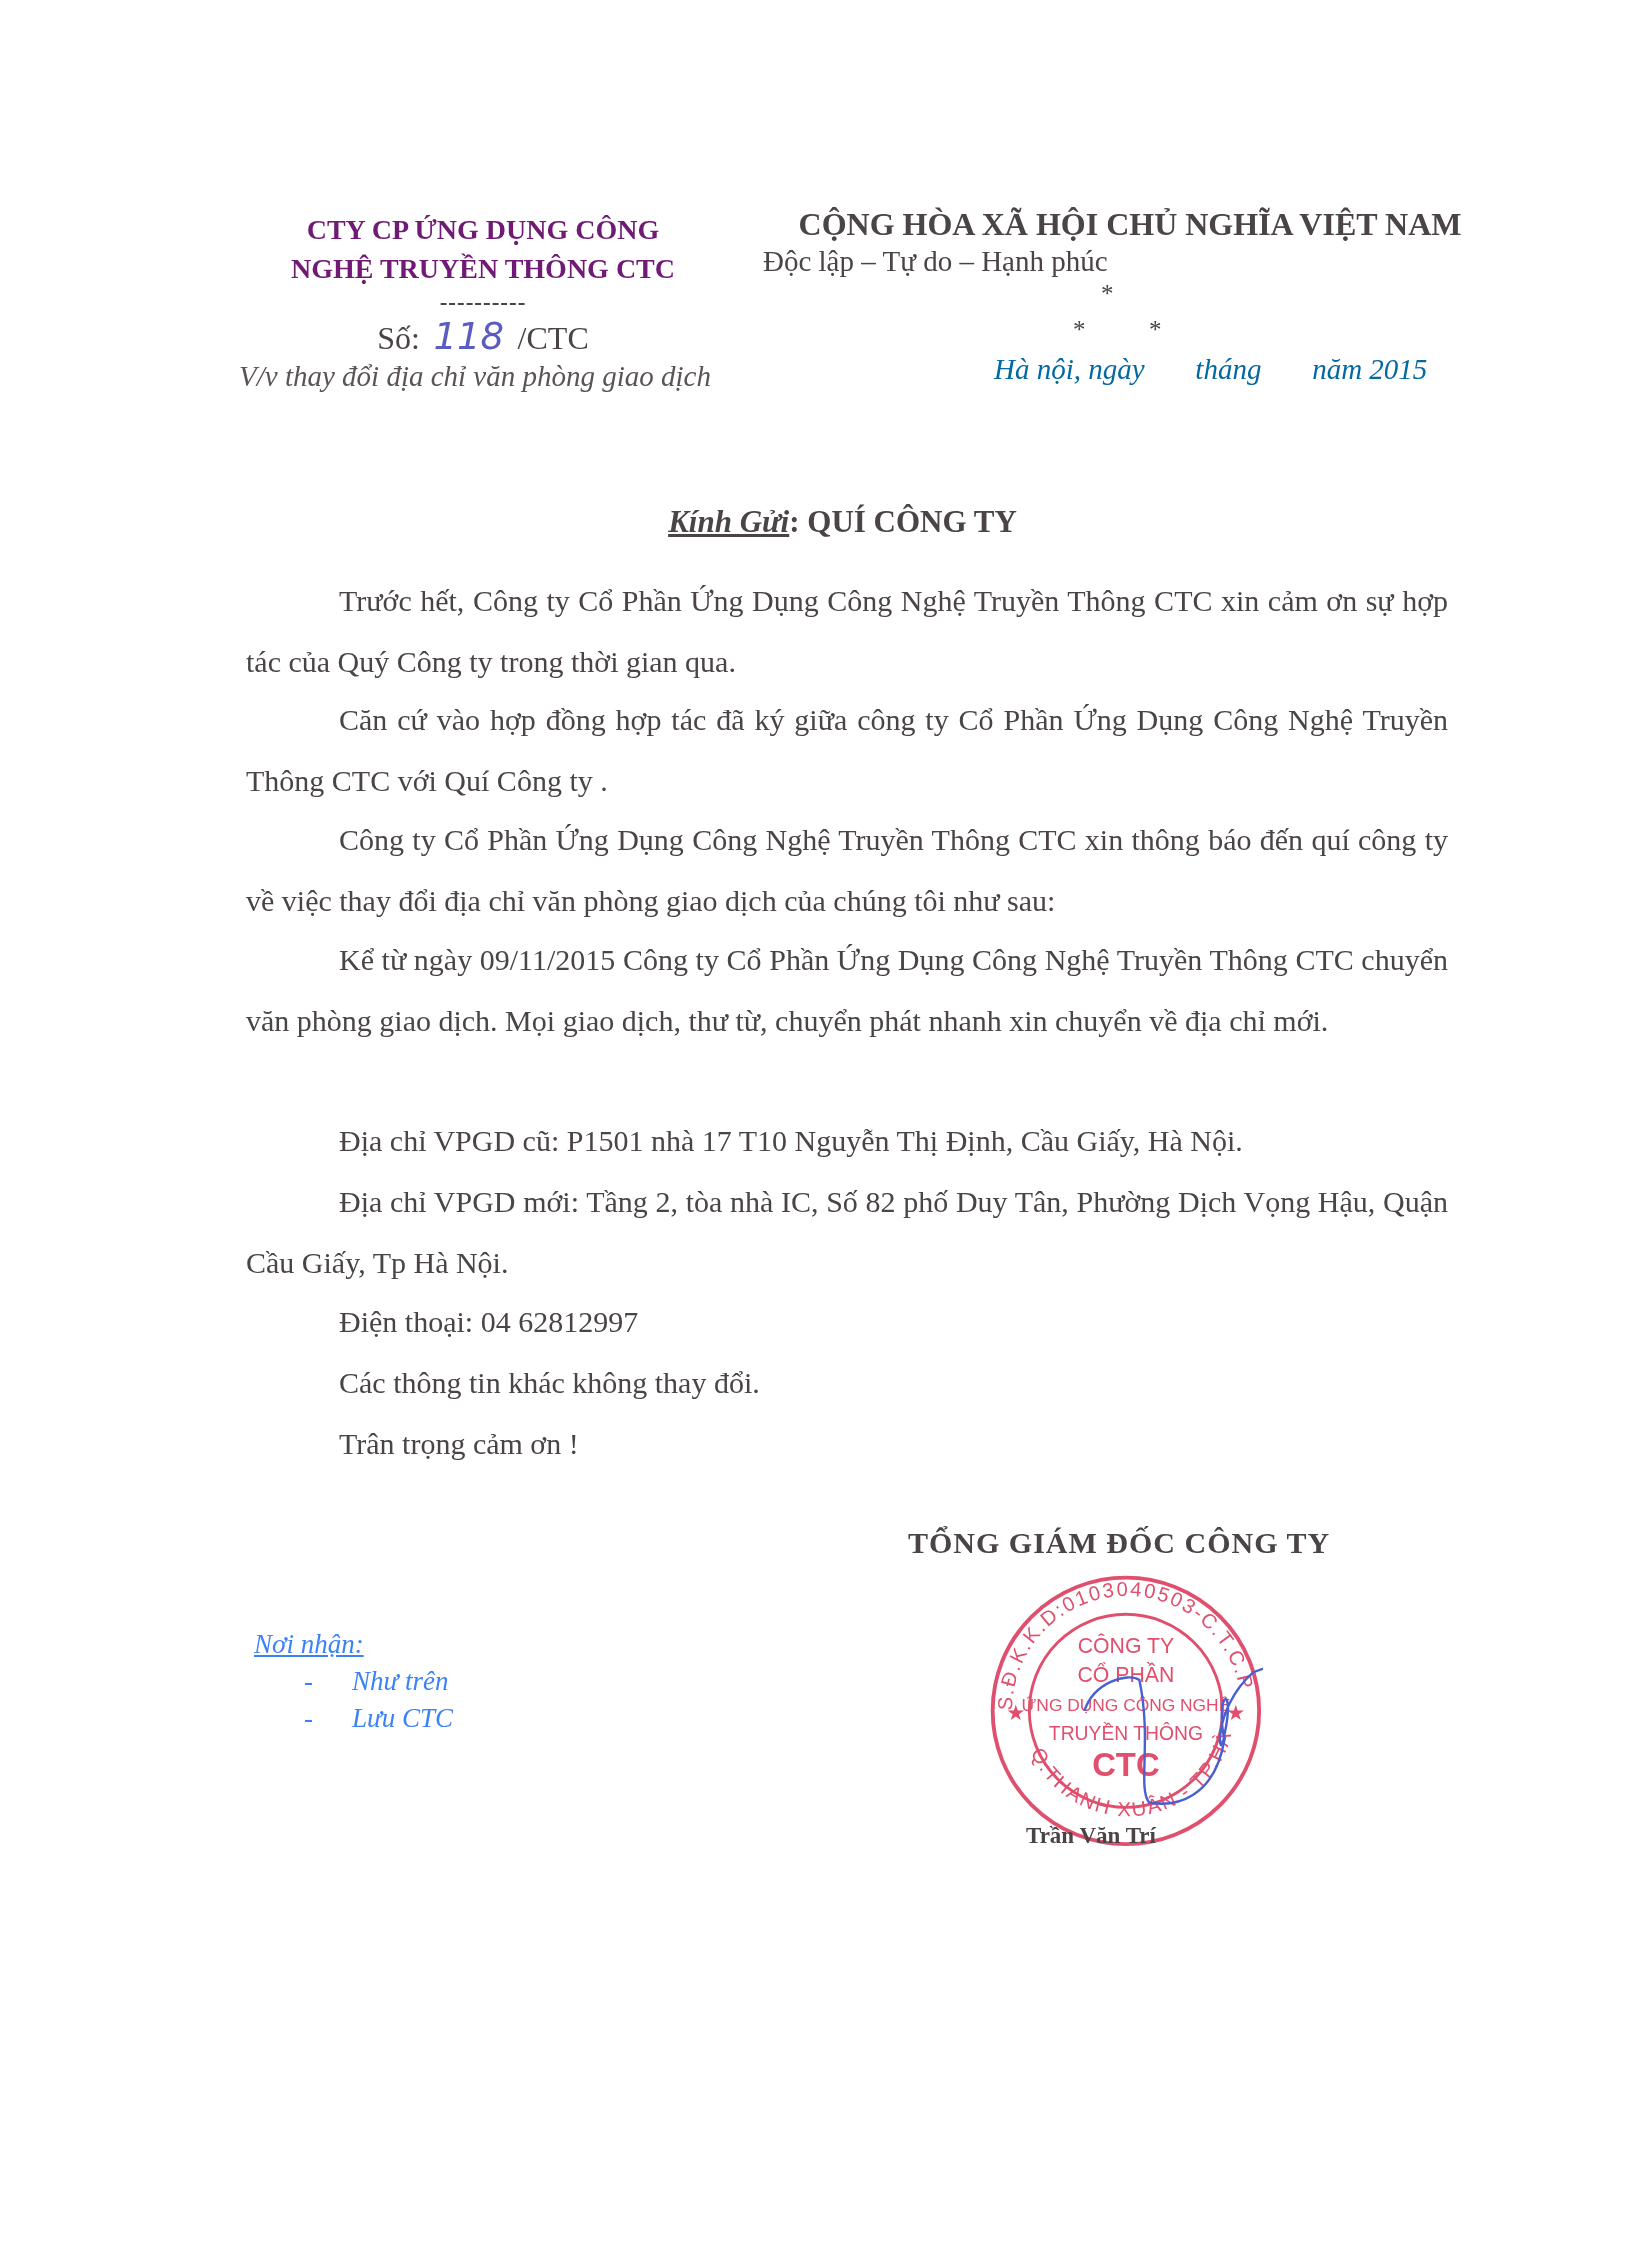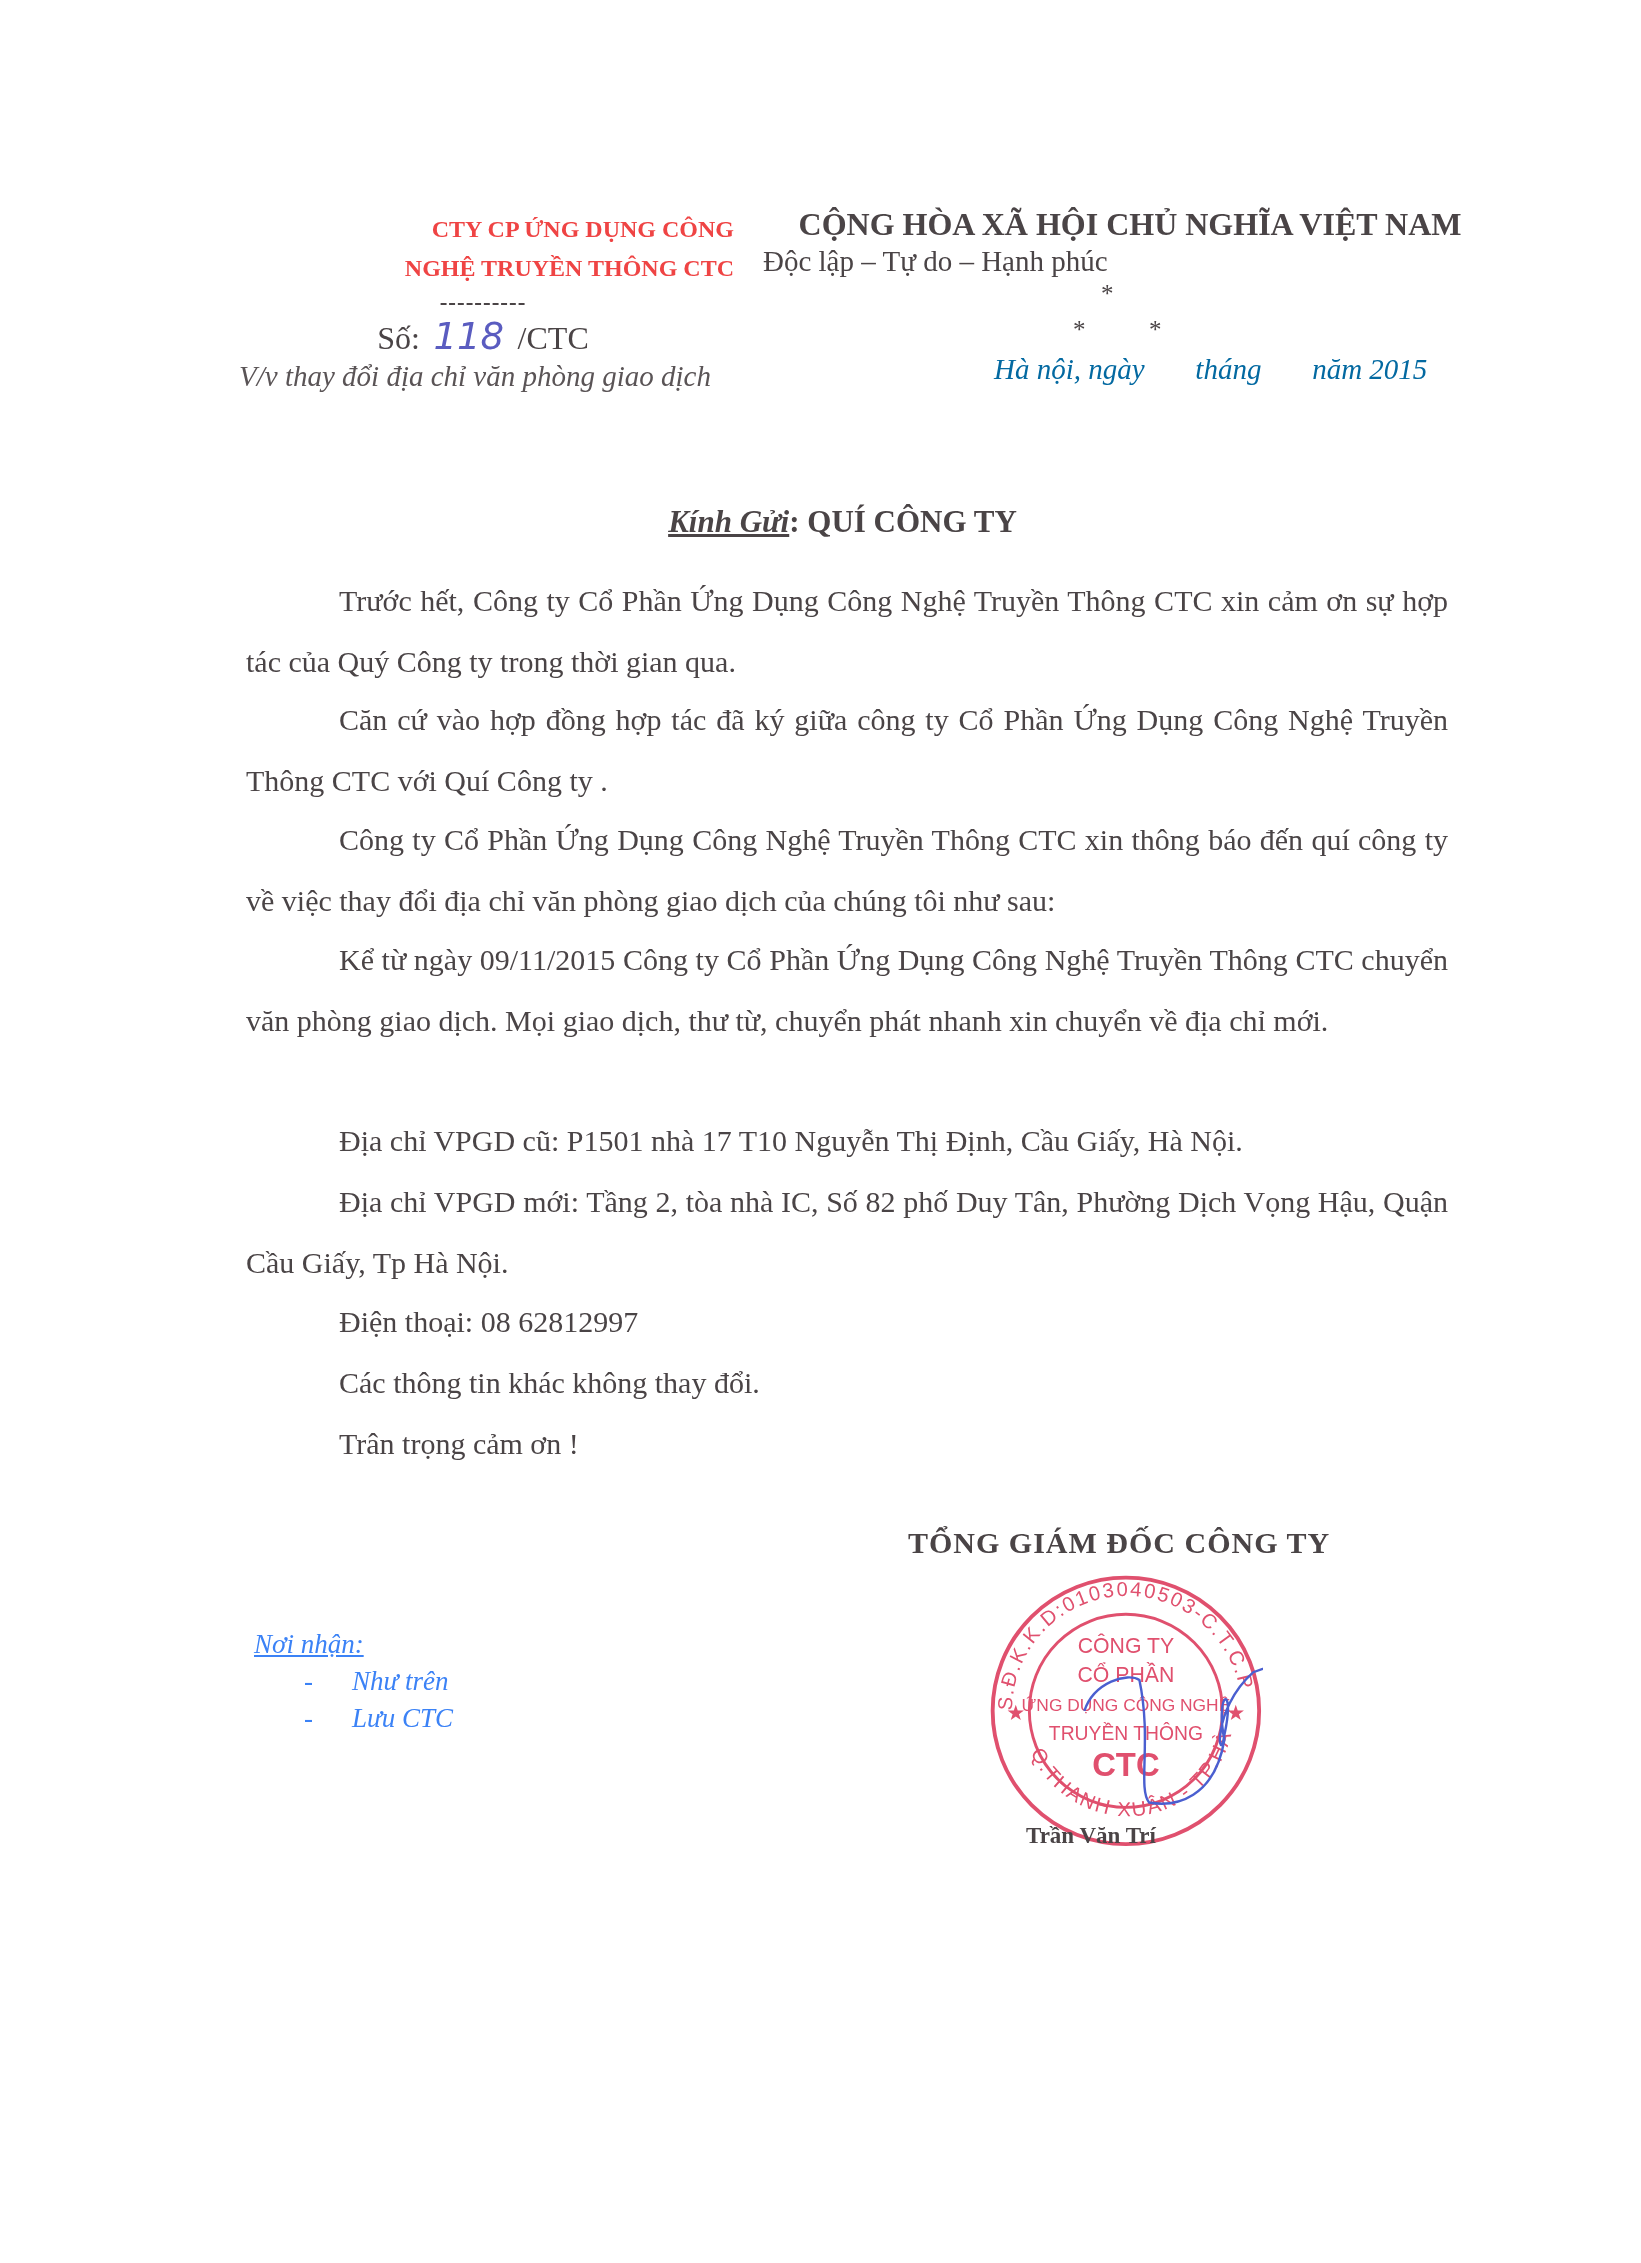--- a/index.html
+++ b/index.html
@@ -2,21 +2,21 @@
 <html><head>
 <meta charset="utf-8">
 <style>
   html, body { margin:0; padding:0; background:#fff; }
   body { width:1641px; height:2263px; position:relative; overflow:hidden;
          font-family:"Liberation Serif","DejaVu Serif",serif; color:#4a4446; }
   .abs { position:absolute; }
 
   
   #hdr-left { left:232px; top:210px; width:502px; }
-  #hdr-left .org { font-weight:bold; font-size:24px; line-height:39px; text-align:right; color:#ef4444; }
+  #hdr-left .org { font-weight:bold; font-size:28px; line-height:39px; text-align:center; color:#701a75; }
   #hdr-left .dash { text-align:center; font-size:23px; line-height:21px; font-weight:bold; letter-spacing:1px; margin-top:3.9px; }
   #hdr-left .num { text-align:center; font-size:32px; line-height:48px; }
   #hdr-left .num .hand { font-family:"DejaVu Sans",sans-serif; font-style:italic; color:#5a5cc0; font-size:37px; margin:0 13.5px; font-weight:300; }
   #subject { left:239px; top:357px; width:483px; font-style:italic; font-size:29px; line-height:39px; color:#5a5456; }
 
   
   #hdr-right { left:763px; top:205px; width:734px; }
   #hdr-right .nation { font-weight:bold; font-size:32px; line-height:39px; text-align:center; }
   #hdr-right .motto { font-size:29px; line-height:35px; text-align:left; }
   #star1 { left:1101px; top:280px; font-size:25px; }
@@ -77,21 +77,21 @@
 <div id="salutation" class="abs">
   <span class="label">Kính Gửi</span><span>: QUÍ CÔNG TY</span>
 </div>
 
 <div id="p1" class="abs para">Trước hết, Công ty  Cổ Phần Ứng Dụng Công Nghệ Truyền Thông CTC xin cảm ơn sự hợp tác của  Quý Công ty trong thời gian qua.</div>
 <div id="p2" class="abs para">Căn cứ vào hợp đồng hợp tác đã ký giữa công ty Cổ Phần Ứng Dụng Công Nghệ Truyền Thông CTC với Quí Công ty .</div>
 <div id="p3" class="abs para">Công ty Cổ Phần Ứng Dụng Công Nghệ Truyền Thông CTC xin thông báo đến quí công ty về việc thay đổi địa chỉ văn phòng giao dịch của chúng tôi như sau:</div>
 <div id="p4" class="abs para">Kể từ ngày 09/11/2015 Công ty Cổ Phần Ứng Dụng Công Nghệ Truyền Thông CTC chuyển văn phòng giao dịch. Mọi giao dịch, thư từ, chuyển phát nhanh xin chuyển về địa chỉ mới.</div>
 <div id="p5" class="abs para">Địa chỉ VPGD cũ: P1501 nhà 17 T10 Nguyễn Thị Định, Cầu Giấy, Hà Nội.</div>
 <div id="p6" class="abs para b">Địa chỉ VPGD mới: Tầng 2, tòa nhà IC, Số 82 phố Duy Tân, Phường Dịch Vọng Hậu, Quận Cầu Giấy, Tp Hà Nội.</div>
-<div id="p7" class="abs para b">Điện thoại: 08 62812997</div>
+<div id="p7" class="abs para b">Điện thoại: 04 62812997</div>
 <div id="p8" class="abs para">Các thông tin khác không thay đổi.</div>
 <div id="p9" class="abs para b">Trân trọng cảm ơn !</div>
 
 <div id="sig-title" class="abs">TỔNG GIÁM ĐỐC CÔNG TY</div>
 
 <svg id="stamp" class="abs" viewBox="0 0 290 290">
   <defs>
     <path id="ringTop" d="M 30,150 A 118,118 0 1,1 268,150"></path>
     <path id="ringBot" d="M 42,170 A 110,110 0 0,0 258,170"></path>
   </defs>

